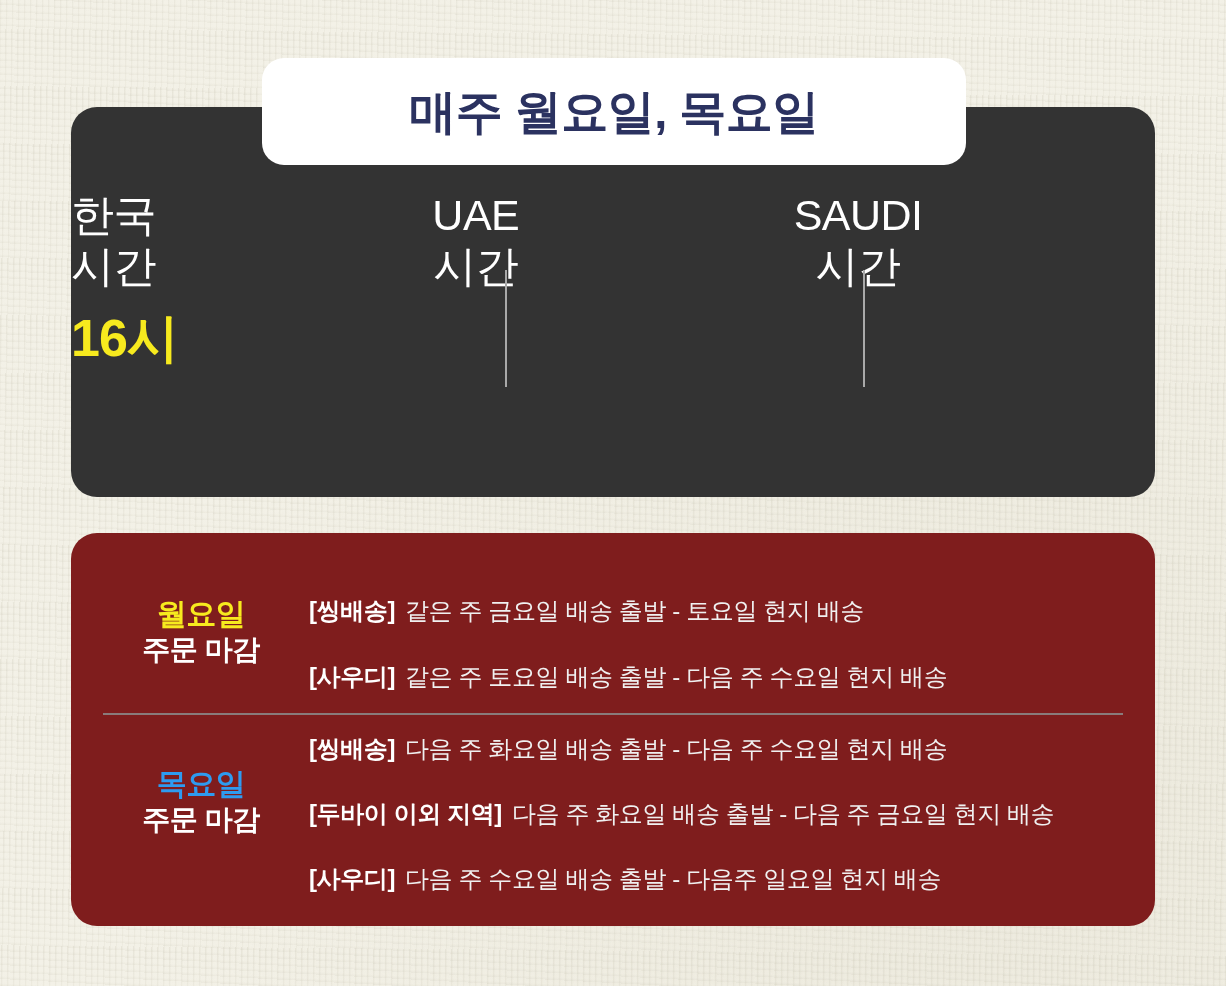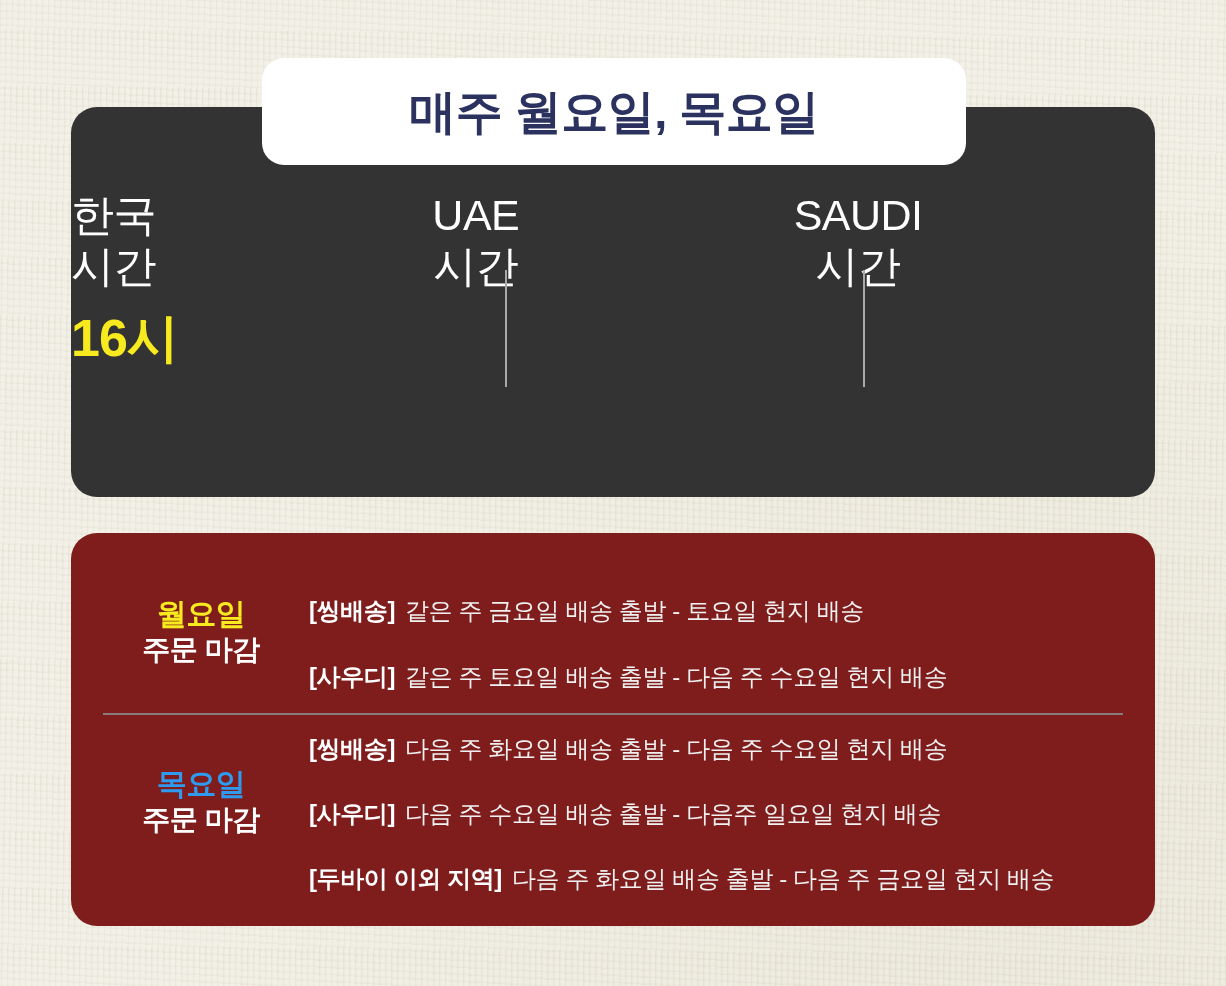--- a/index.html
+++ b/index.html
@@ -242,21 +242,21 @@
   <div class="schedule-group thursday">
     <div class="day-label">
       <span class="day-name thursday-color">목요일</span>
       <span class="day-sub">주문 마감</span>
     </div>
     <div class="lines">
       <div class="line">
         <span class="tag">[씽배송]</span><span class="body">다음 주 화요일 배송 출발 - 다음 주 수요일 현지 배송</span>
       </div>
       <div class="line">
+        <span class="tag">[두바이 이외 지역]</span><span class="body">다음 주 화요일 배송 출발 - 다음 주 금요일 현지 배송</span>
+      </div>
+      <div class="line">
         <span class="tag">[사우디]</span><span class="body">다음 주 수요일 배송 출발 - 다음주 일요일 현지 배송</span>
       </div>
-      <div class="line">
-        <span class="tag">[두바이 이외 지역]</span><span class="body">다음 주 화요일 배송 출발 - 다음 주 금요일 현지 배송</span>
-      </div>
     </div>
   </div>
 
 </div>
 
 </body></html>

